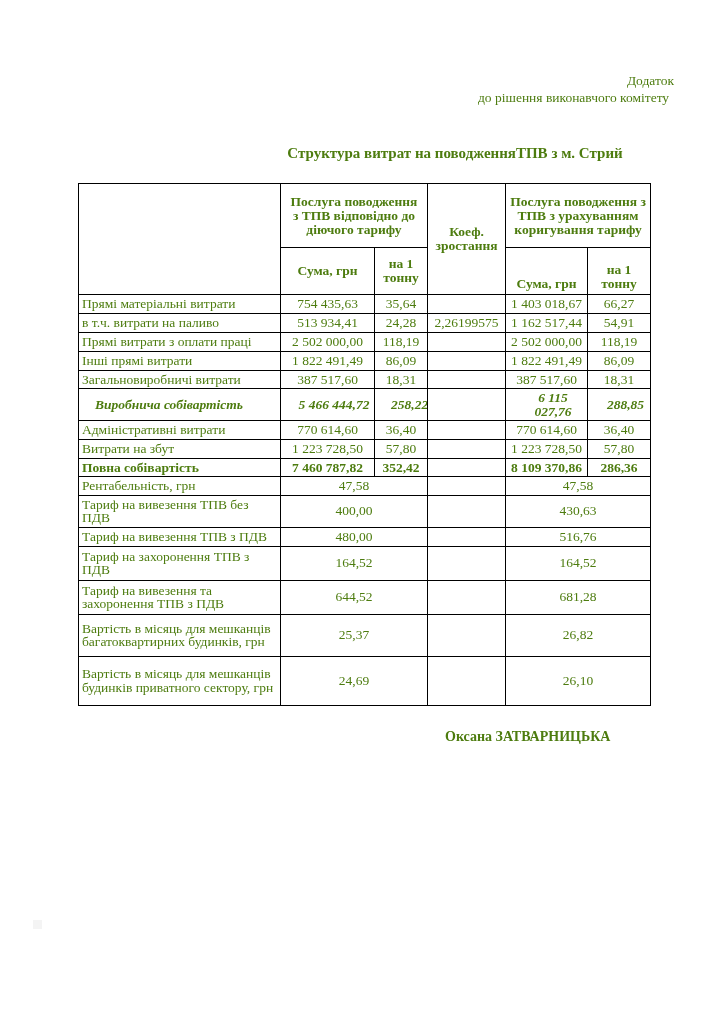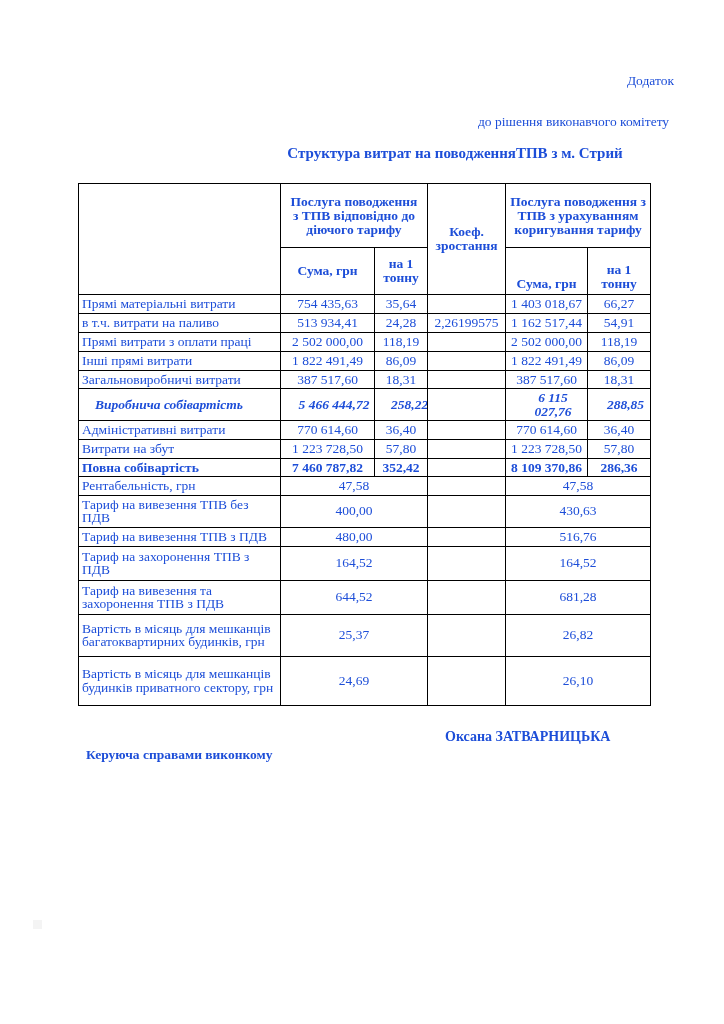--- a/index.html
+++ b/index.html
@@ -2,29 +2,29 @@
 <html><head>
 <meta charset="utf-8">
 <style>
   html,body{margin:0;padding:0;background:#888;}
   .page{
     position:relative;
     width:724px;height:1024px;
     margin:0 auto;
     background:#ffffff;
     font-family:"Liberation Serif","DejaVu Serif",serif;
-    color:#1d4ed8;
+    color:#4d7c0f;
     overflow:hidden;
   }
   .annex{
     position:absolute;left:478px;top:72px;width:196px;
     font-size:13.5px;line-height:17px;
   }
   .annex .l1{text-align:right;}
-  .annex .l2,.annex .l3{text-align:left;white-space:nowrap;margin-top:24px;}
+  .annex .l2,.annex .l3{text-align:left;white-space:nowrap;}
   .doc-title{
     position:absolute;left:180px;top:145px;width:550px;
     text-align:center;font-weight:bold;font-size:15px;white-space:nowrap;
   }
   table.cost{
     position:absolute;left:78px;top:183px;
     border-collapse:collapse;table-layout:fixed;width:572px;
     font-size:13.5px;line-height:13.5px;
   }
   table.cost td{
@@ -210,18 +210,17 @@
         </tr>
         <tr style="height: 49px;">
           <td class="lbl vtop">Вартість в місяць для мешканців будинків приватного сектору, грн</td>
           <td class="num vtop" colspan="2">24,69</td>
           <td class="num"></td>
           <td class="num vbot" colspan="2">26,10</td>
         </tr>
       </tbody>
   </table>
 
-  <div class="sig-role">Керуюча справами виконкому</div>
   <div class="sig-name">Оксана ЗАТВАРНИЦЬКА</div>
 
   <div class="artifact"></div>
 
 </div>
 
 </body></html>

